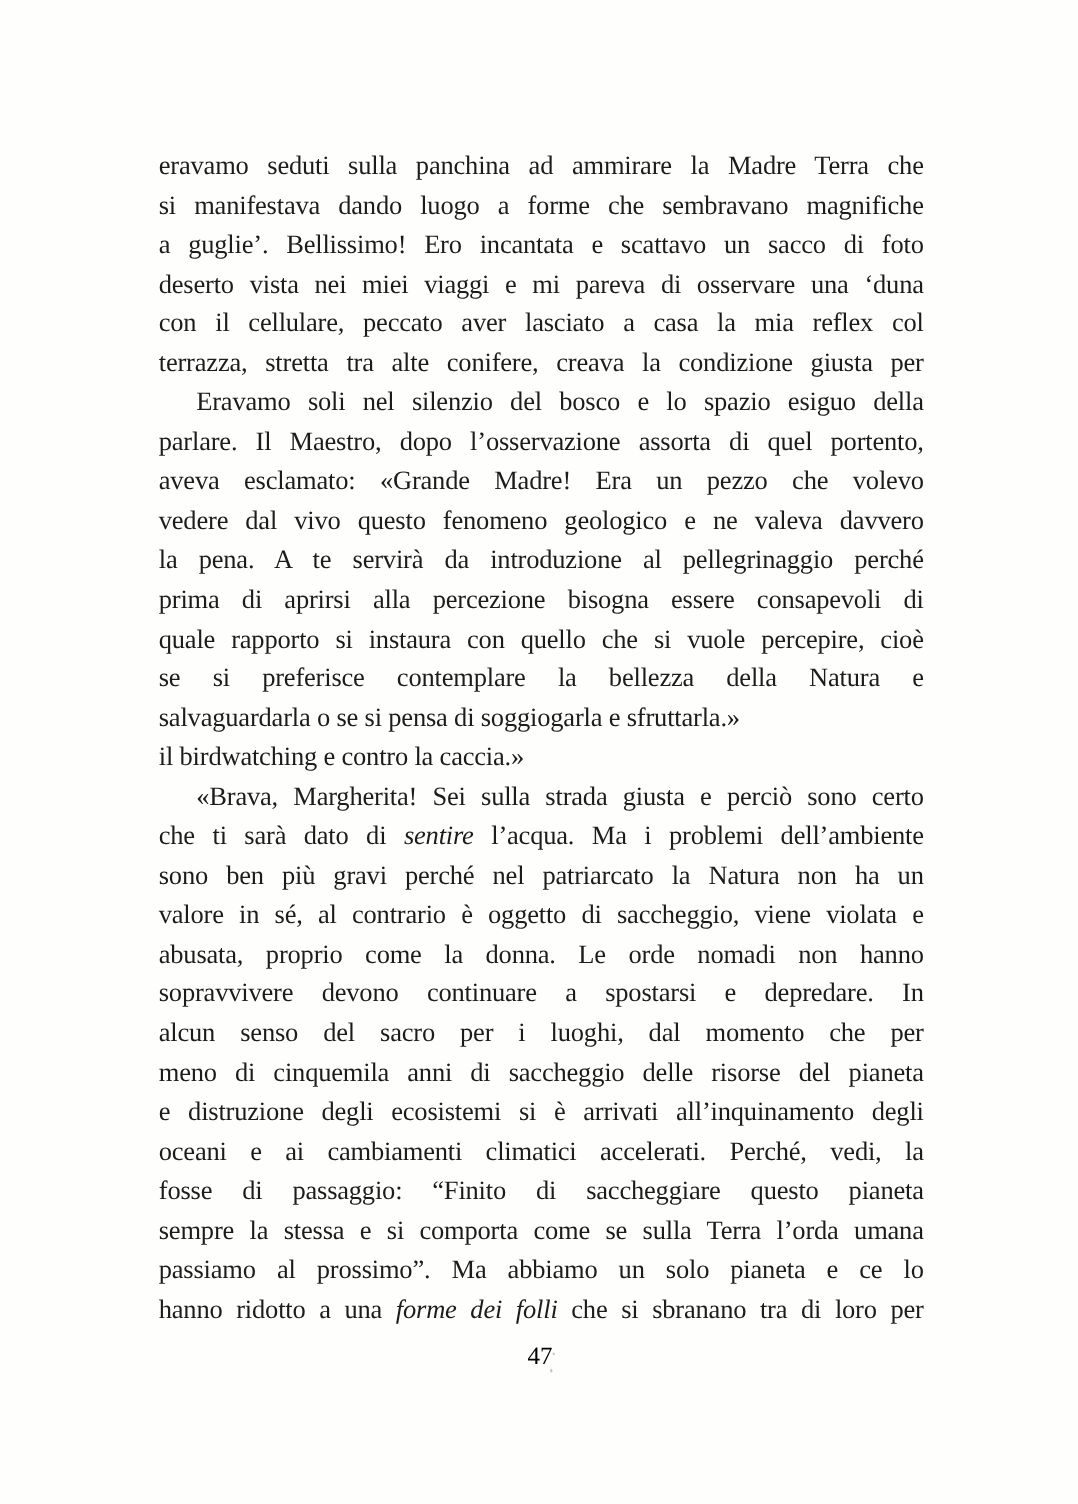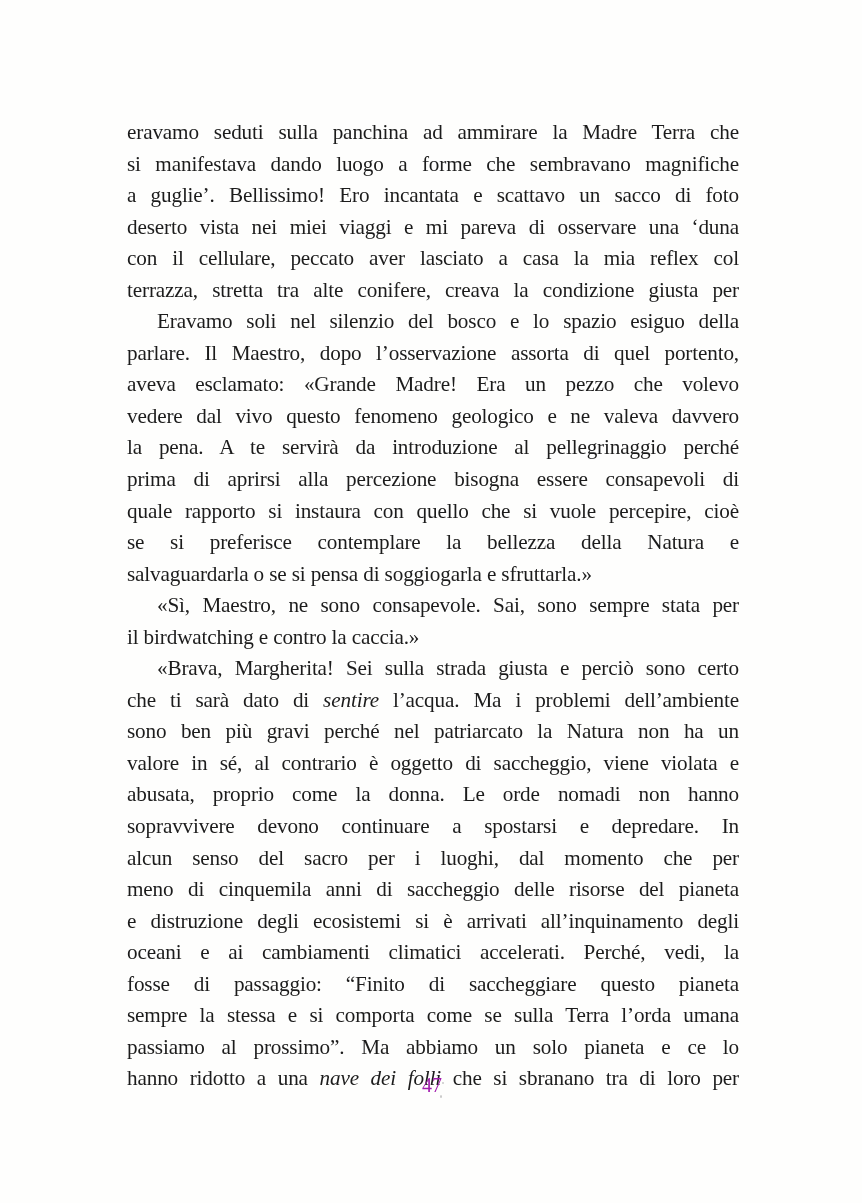--- a/index.html
+++ b/index.html
@@ -31,21 +31,21 @@
     letter-spacing: -0.15px;
   }
   .line.last { text-align-last: left; }
   .line.indent { padding-left: 30px; }
   .line i { font-style: italic; }
   .page-number {
     position: absolute;
     left: 412px; top: 1074px;
     width: 40px; text-align: center;
     font-size: 20px;
-    color: #a21caf;
+    color: #000000;
   }
   .speck { position: absolute; background: #c8c8c8; border-radius: 50%; }
 </style>
 </head>
 <body>
 
 <div class="page">
   <div class="text-block">
     <div class="line">eravamo seduti sulla panchina ad ammirare la Madre Terra che</div>
     <div class="line">si manifestava dando luogo a forme che sembravano magnifiche</div>
@@ -57,39 +57,38 @@
     <div class="line indent">Eravamo soli nel silenzio del bosco e lo spazio esiguo della</div>
     <div class="line">parlare. Il Maestro, dopo l’osservazione assorta di quel portento,</div>
     <div class="line">aveva esclamato: «Grande Madre! Era un pezzo che volevo</div>
     <div class="line">vedere dal vivo questo fenomeno geologico e ne valeva davvero</div>
     <div class="line">la pena. A te servirà da introduzione al pellegrinaggio perché</div>
     <div class="line">prima di aprirsi alla percezione bisogna essere consapevoli di</div>
     <div class="line">quale rapporto si instaura con quello che si vuole percepire, cioè</div>
     <div class="line">se si preferisce contemplare la bellezza della Natura e</div>
     <div class="line last">salvaguardarla o se si pensa di soggiogarla e sfruttarla.»</div>
 
-    <div class="line indent">«Sì, Maestro, ne sono consapevole. Sai, sono sempre stata per</div>
     <div class="line last">il birdwatching e contro la caccia.»</div>
 
     <div class="line indent">«Brava, Margherita! Sei sulla strada giusta e perciò sono certo</div>
     <div class="line">
       <span>che ti sarà dato di </span><i>sentire</i><span> l’acqua. Ma i problemi dell’ambiente</span>
     </div>
     <div class="line">sono ben più gravi perché nel patriarcato la Natura non ha un</div>
     <div class="line">valore in sé, al contrario è oggetto di saccheggio, viene violata e</div>
     <div class="line">abusata, proprio come la donna. Le orde nomadi non hanno</div>
     <div class="line">sopravvivere devono continuare a spostarsi e depredare. In</div>
     <div class="line">alcun senso del sacro per i luoghi, dal momento che per</div>
     <div class="line">meno di cinquemila anni di saccheggio delle risorse del pianeta</div>
     <div class="line">e distruzione degli ecosistemi si è arrivati all’inquinamento degli</div>
     <div class="line">oceani e ai cambiamenti climatici accelerati. Perché, vedi, la</div>
     <div class="line">fosse di passaggio: “Finito di saccheggiare questo pianeta</div>
     <div class="line">sempre la stessa e si comporta come se sulla Terra l’orda umana</div>
     <div class="line">passiamo al prossimo”. Ma abbiamo un solo pianeta e ce lo</div>
     <div class="line">
-      <span>hanno ridotto a una </span><i>nave dei folli</i><span> che si sbranano tra di loro per</span>
+      <span>hanno ridotto a una </span><i>forme dei folli</i><span> che si sbranano tra di loro per</span>
     </div>
   </div>
 
   <div class="page-number">47</div>
   <div class="speck" style="left:442px;top:1082px;width:2px;height:2px;"></div>
   <div class="speck" style="left:440px;top:1095px;width:2px;height:3px;"></div>
 </div>
 
 </body></html>

